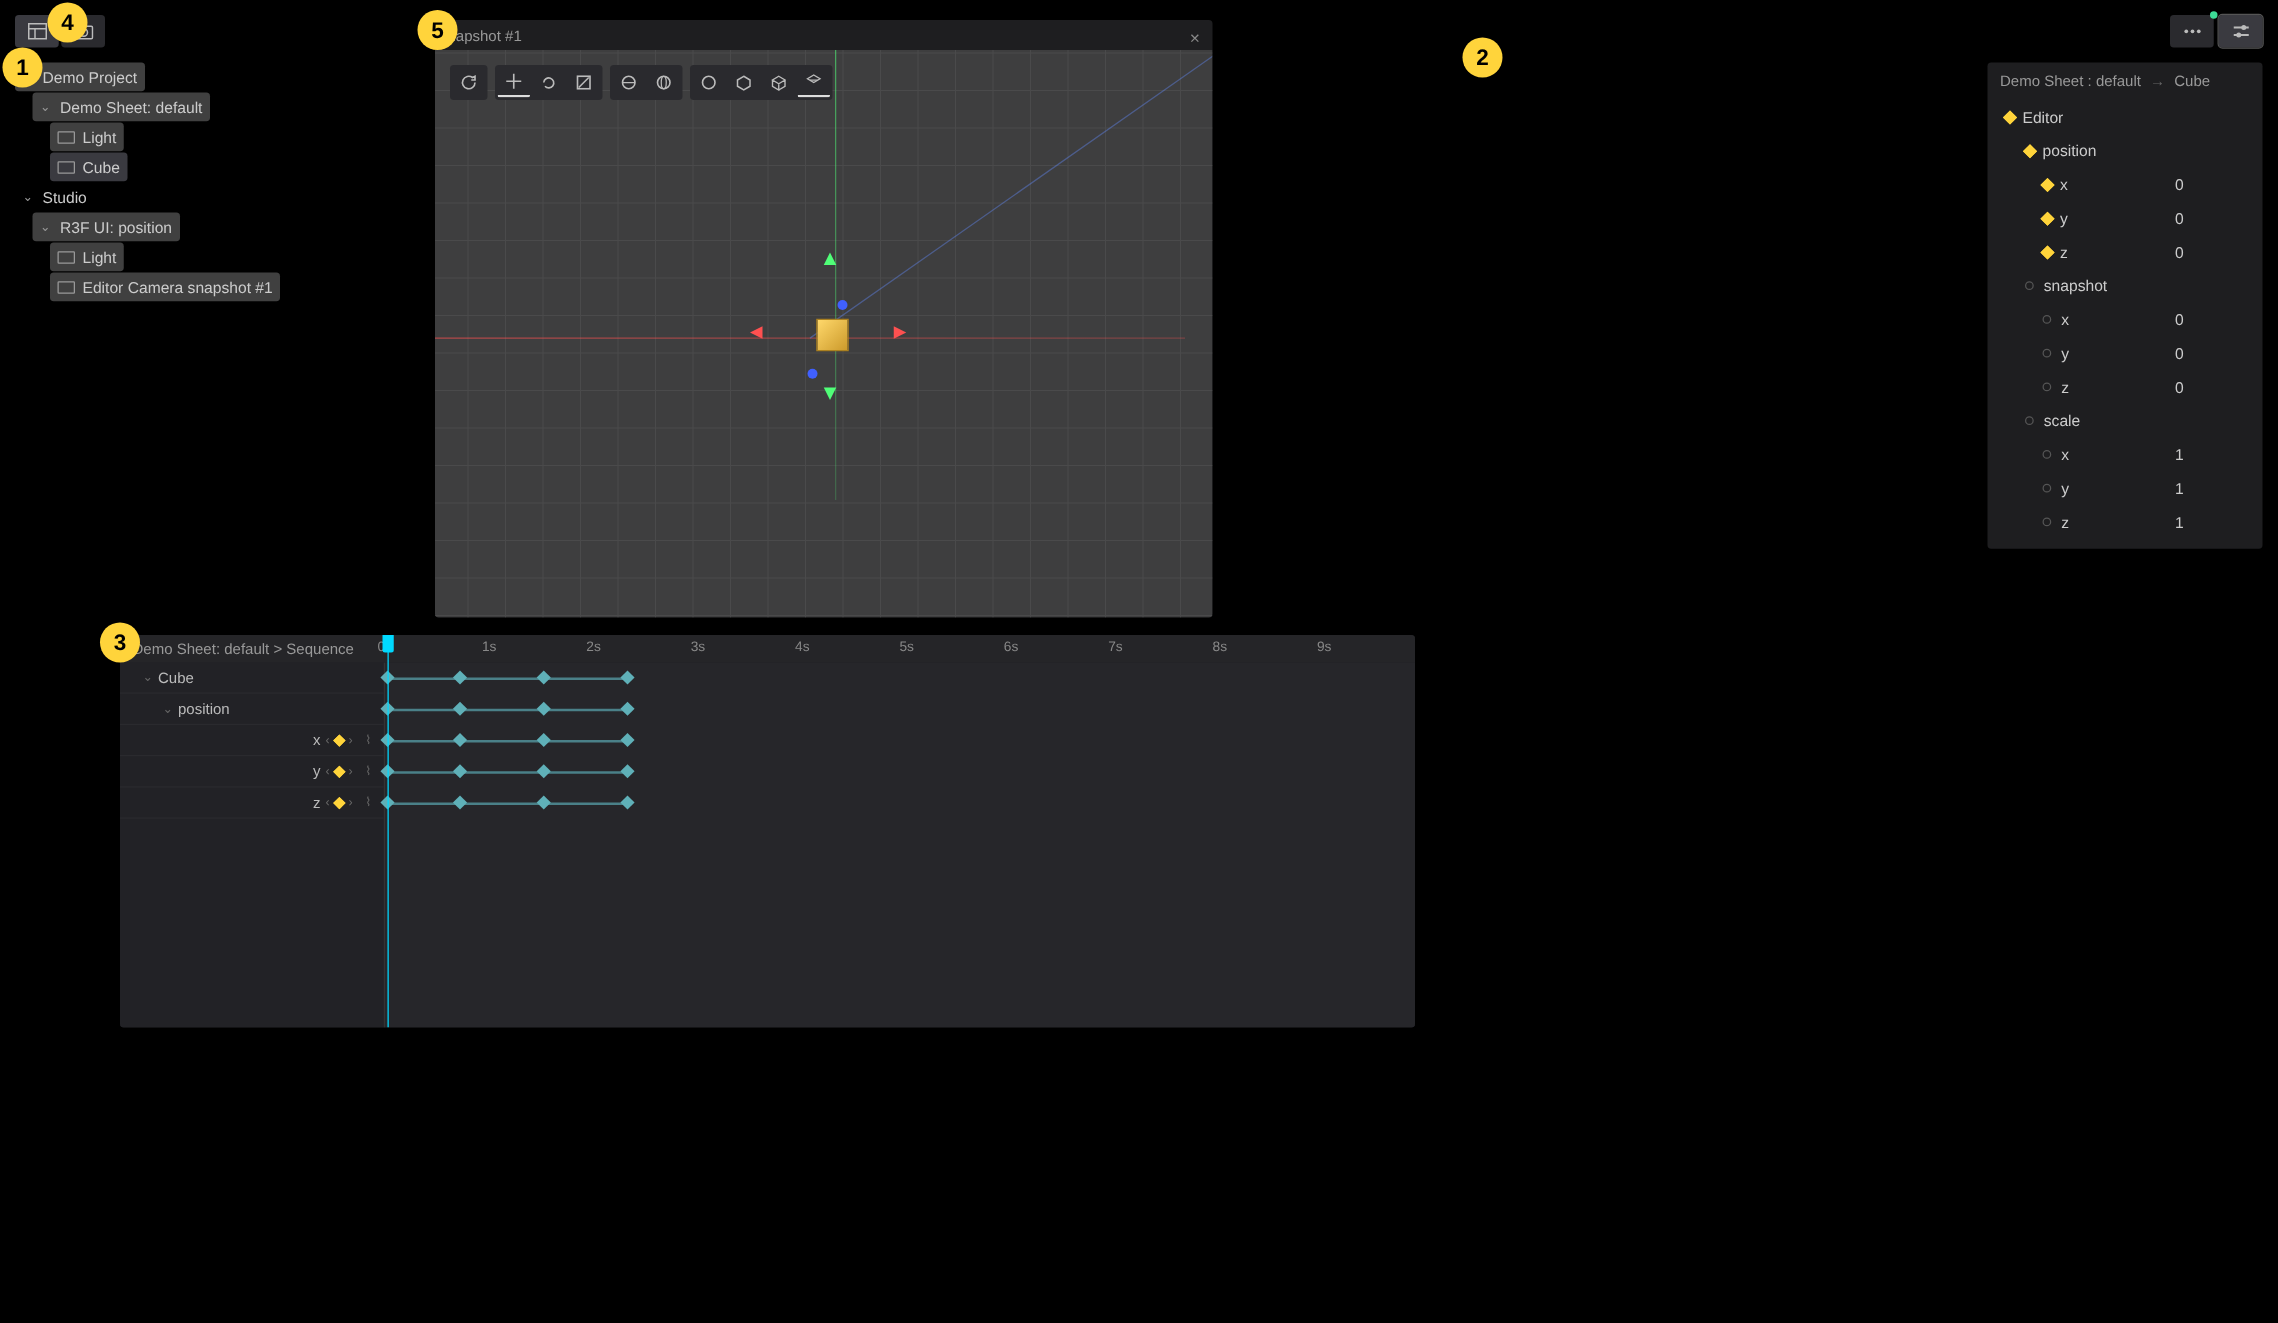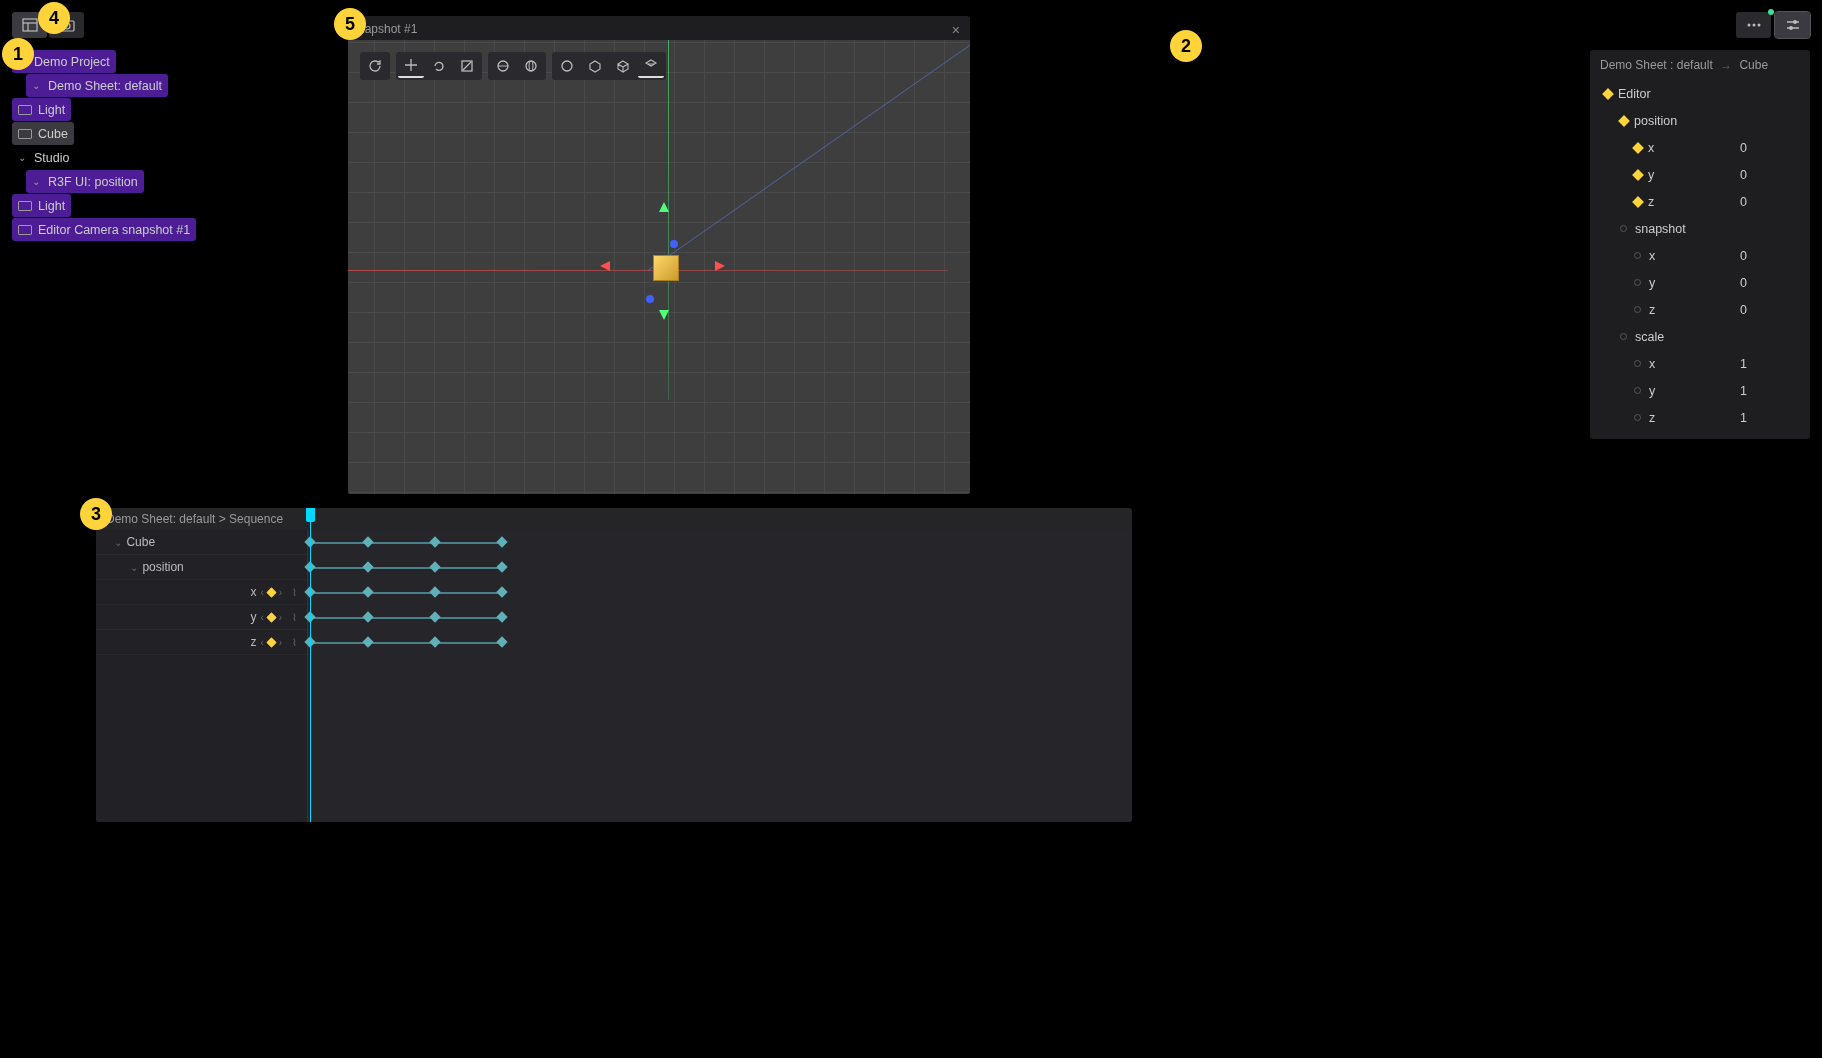--- a/index.html
+++ b/index.html
@@ -15,26 +15,26 @@
 
 
 .top-right-toolbar { position: absolute; top: 12px; right: 12px; display: flex; gap: 4px; align-items: center; }
 .top-right-toolbar .btn { width: 35px; height: 26px; background: #2a2a2e; border-radius: 3px; display: flex; align-items: center; justify-content: center; color: #aaa; cursor: pointer; position: relative; }
 .top-right-toolbar .btn.selected { background: #3a3a40; outline: 1px solid #555; }
 .dot-green { position: absolute; top: -3px; right: -3px; width: 6px; height: 6px; background: #3ddc97; border-radius: 50%; }
 
 
 .outline { position: absolute; top: 50px; left: 12px; width: 280px; }
 .outline-row { display: flex; align-items: center; height: 23px; padding: 0 6px; margin-bottom: 1px; cursor: pointer; font-size: 12.5px; }
-.outline-row.pill { background: #4c1d95; border-radius: 3px; width: fit-content; }
+.outline-row.pill { background: #404040; border-radius: 3px; width: fit-content; }
 .outline-row.selected { background: #3a3a40; }
 .chev { width: 12px; margin-right: 4px; color: #999; font-size: 10px; display: inline-block; }
 .obj-icon { width: 14px; height: 10px; border: 1px solid #999; border-radius: 1px; margin-right: 6px; box-sizing: border-box; }
 .indent-1 { margin-left: 14px; }
-.indent-2 { }
+.indent-2 { margin-left: 28px; }
 
 
 .viewport-window { position: absolute; top: 16px; left: 348px; width: 622px; height: 478px; background: #1e1e20; border-radius: 3px; overflow: hidden; }
 .viewport-title { position: absolute; top: 6px; left: 10px; font-size: 12px; color: #999; }
 .viewport-close { position: absolute; top: 6px; right: 10px; color: #888; cursor: pointer; font-size: 14px; }
 .viewport-canvas { position: absolute; top: 24px; left: 0; right: 0; bottom: 0; background: #3e3e3f; background-image:
   linear-gradient(#4a4a4b 1px, transparent 1px),
   linear-gradient(90deg, #4a4a4b 1px, transparent 1px);
   background-size: 30px 30px;
   background-position: center center;
@@ -324,20 +324,32 @@
   <div class="prop-row pad-2">
     <span class="circle-empty"></span>
     <span class="prop-label">z</span>
     <span class="prop-val">1</span>
   </div>
 </div>
 
 <div class="timeline">
   <div class="tl-header">
     <div class="tl-breadcrumb">Demo Sheet: default &gt; Sequence</div>
+    <div class="tl-ruler" id="tl-ruler">
+        <div class="tl-tick" style="left: -6px;">0s</div>
+        <div class="tl-tick" style="left: 77.5px;">1s</div>
+        <div class="tl-tick" style="left: 161px;">2s</div>
+        <div class="tl-tick" style="left: 244.5px;">3s</div>
+        <div class="tl-tick" style="left: 328px;">4s</div>
+        <div class="tl-tick" style="left: 411.5px;">5s</div>
+        <div class="tl-tick" style="left: 495px;">6s</div>
+        <div class="tl-tick" style="left: 578.5px;">7s</div>
+        <div class="tl-tick" style="left: 662px;">8s</div>
+        <div class="tl-tick" style="left: 745.5px;">9s</div>
+      </div>
   </div>
   <div class="tl-playhead" style="left:214px;">
     <div class="tl-playhead-head"></div>
   </div>
   <div class="tl-body">
     <div class="tl-left">
       <div class="tl-row" style="padding-left:14px;">
         <span class="tl-key-chev">⌄</span>
         <span>Cube</span>
       </div>

